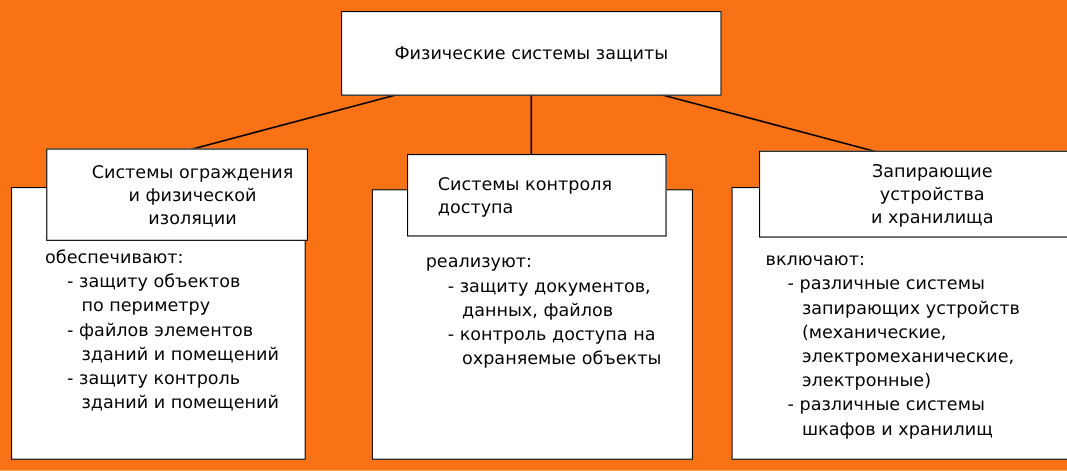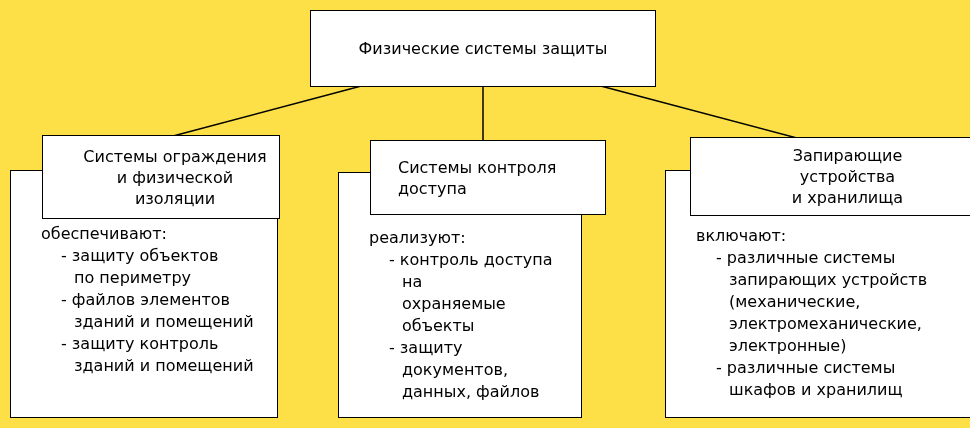--- a/index.html
+++ b/index.html
@@ -1,20 +1,20 @@
 <!DOCTYPE html>
 <html><head>
 <meta charset="utf-8">
 <style>
   html, body { margin: 0; padding: 0; background: #ffffff; }
   .canvas {
     position: relative;
     width: 970px;
     height: 428px;
-    background: #fde047;
+    background: #f97316;
     color: #000000;
     font-family: "DejaVu Sans", "Liberation Sans", sans-serif;
     overflow: hidden;
     text-decoration: underline;
   }
   .connectors {
     position: absolute;
     left: 0; top: 0;
     width: 970px; height: 428px;
   }
@@ -43,21 +43,21 @@
   .title-left   { justify-content: flex-start; text-align: left; padding-left: 27px; }
   .left-title  { left: 42px;  top: 135px; width: 238px; height: 84px; }
   .mid-title   { left: 370px; top: 140px; width: 236px; height: 75px; }
   .right-title { left: 690px; top: 137px; width: 287px; height: 79px; }
   .body-box {
     font-size: 16px;
     line-height: 22px;
     z-index: 1;
   }
   .left-body  { left: 10px;  top: 170px; width: 268px; height: 248px; padding: 52px 8px 0 30px; }
-  .mid-body   { left: 338px; top: 172px; width: 244px; height: 246px; padding: 54px 8px 0 30px; }
+  .mid-body   { left: 338px; top: 172px; width: 292px; height: 246px; padding: 54px 8px 0 48px; }
   .right-body { left: 665px; top: 170px; width: 312px; height: 248px; padding: 54px 8px 0 30px; }
   .intro { white-space: pre-line; }
   .item {
     white-space: pre-line;
     padding-left: 13px;
     text-indent: -13px;
     margin-left: 20px;
   }
 </style>
 </head>
@@ -85,24 +85,24 @@
 зданий и помещений</div>
   </div>
   <div class="box title-box title-center left-title">
     <span>Системы ограждения
 и физической
 изоляции</span>
   </div>
 
   <div class="box body-box mid-body">
     <div class="intro">реализуют:</div>
+    <div class="item">- защиту документов,
+данных, файлов</div>
     <div class="item">- контроль доступа на
 охраняемые объекты</div>
-    <div class="item">- защиту документов,
-данных, файлов</div>
   </div>
   <div class="box title-box title-left mid-title">
     <span>Системы контроля
 доступа</span>
   </div>
 
   <div class="box body-box right-body">
     <div class="intro">включают:</div>
     <div class="item">- различные системы
 запирающих устройств

